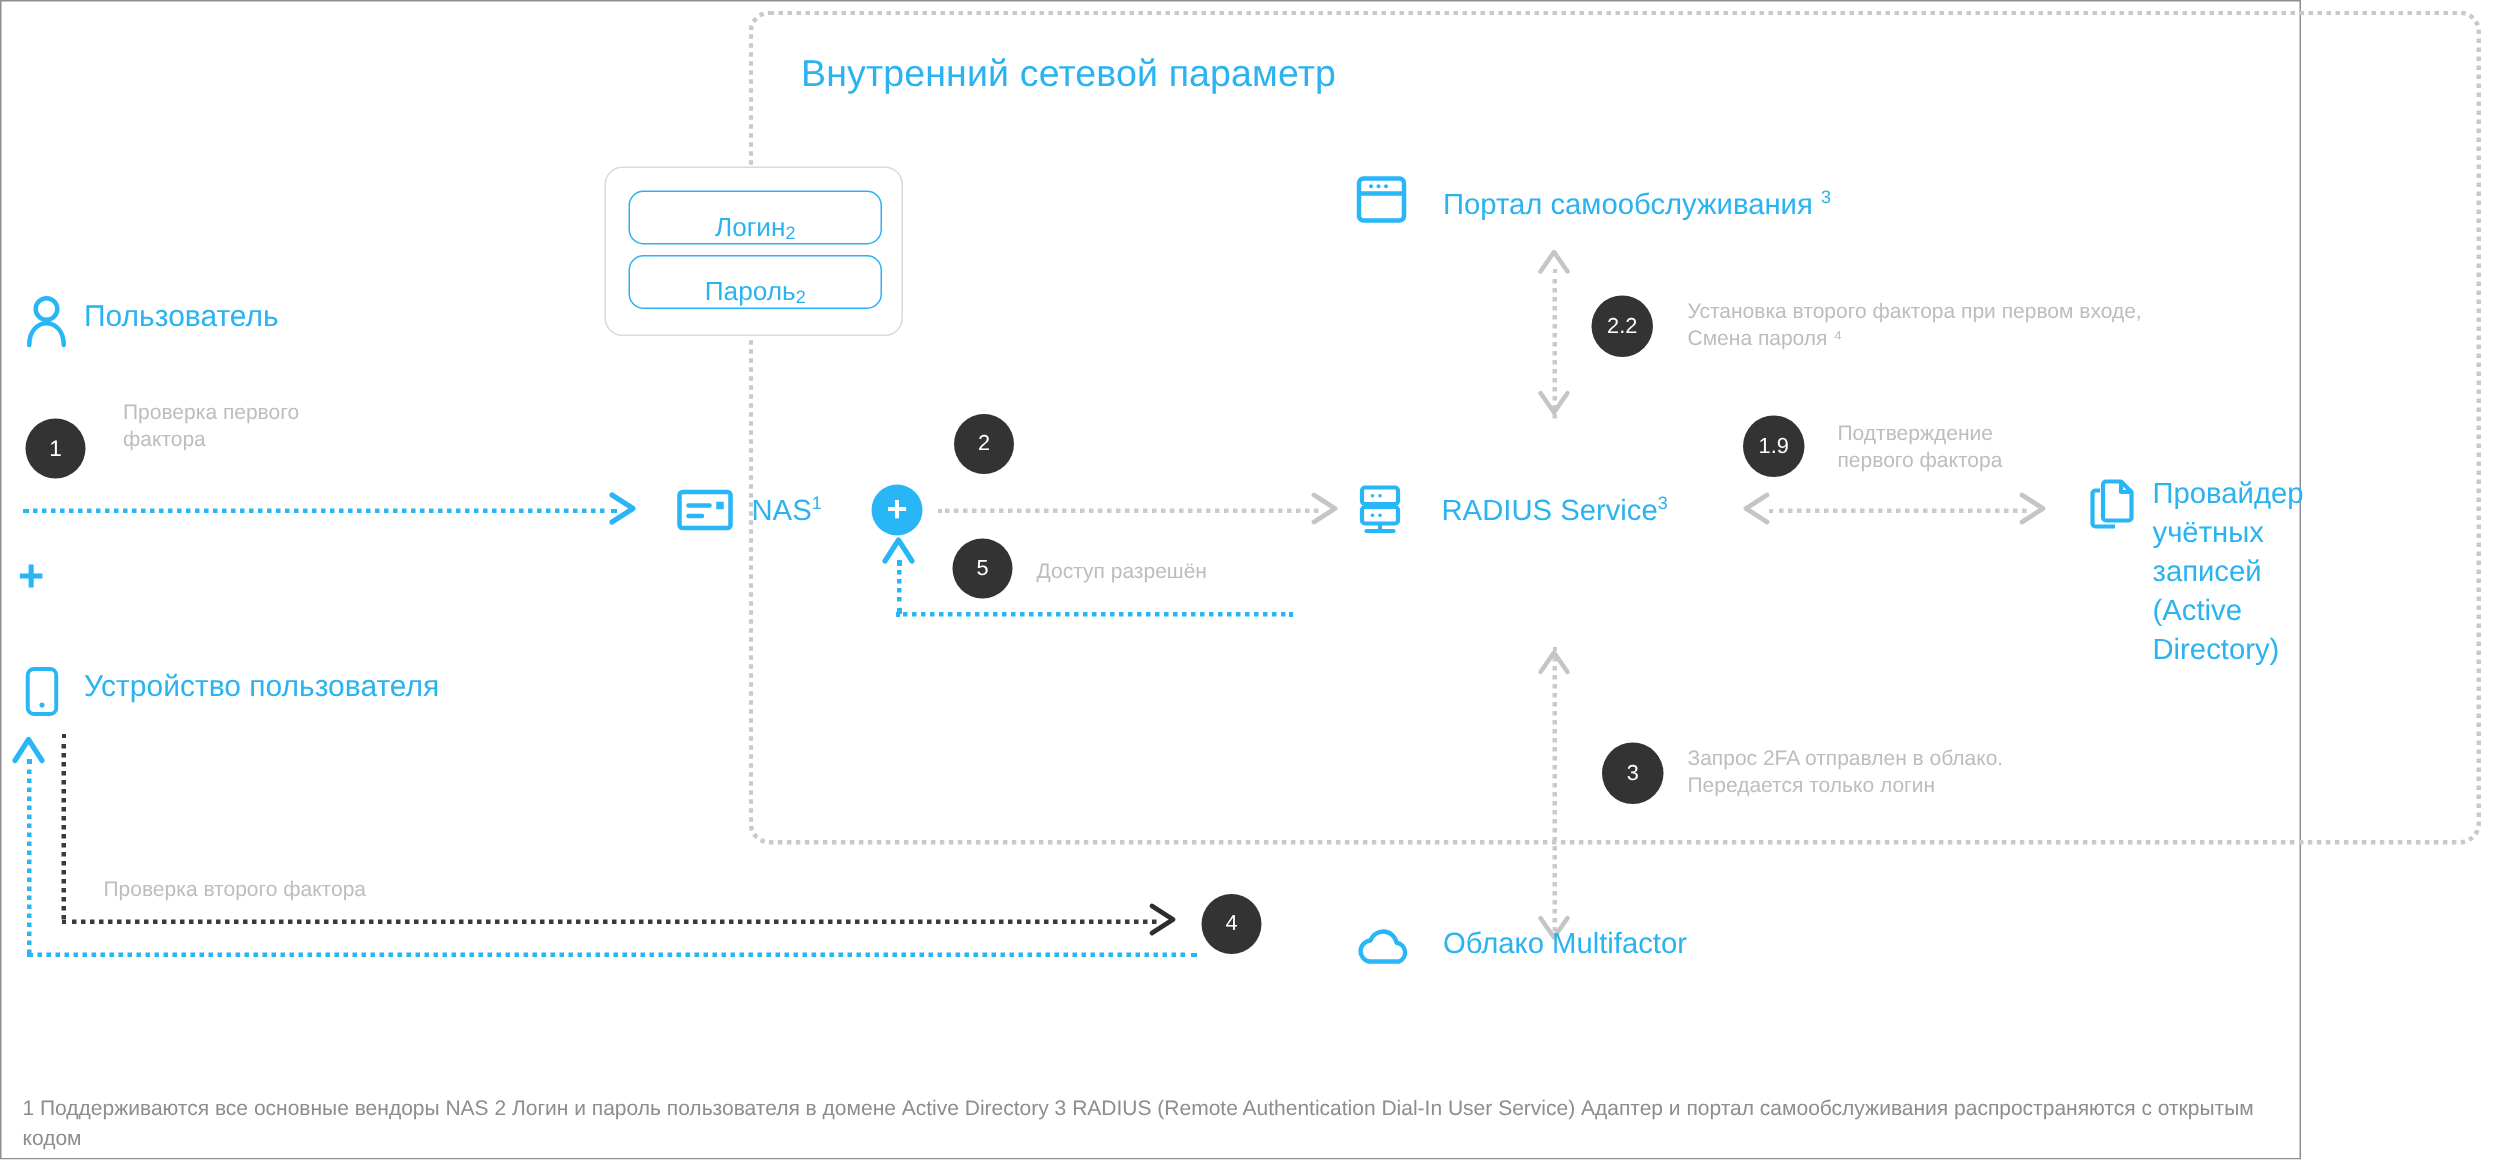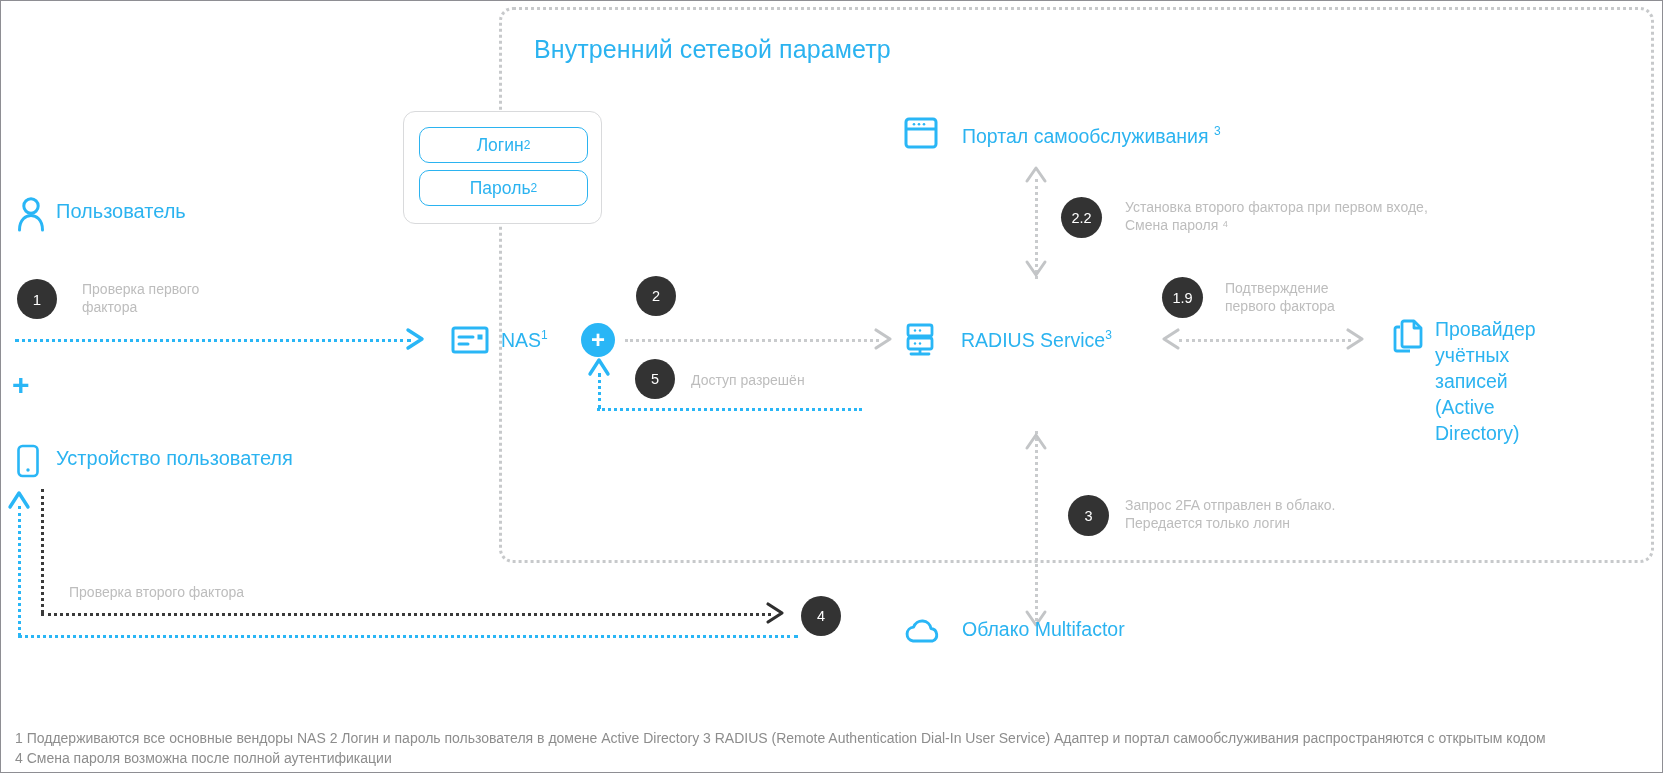--- a/index.html
+++ b/index.html
@@ -4,21 +4,21 @@
 <style>
   html,body{margin:0;padding:0;}
   body{
     width:1663px;height:773px;
     background:#ffffff;
     font-family:"Liberation Sans","DejaVu Sans",sans-serif;
     overflow:hidden;
   }
   #canvas{
     position:relative;
-    width:1663px;height:773px;
+    width:1534px;height:773px;
     box-sizing:border-box;
     border:1px solid #8e8e93;
     background:#fff;
   }
   .abs{position:absolute;}
 
   
   .net-region{
     left:498px;top:6px;width:1155px;height:556px;
     border:3px dotted #c7c9cb;
@@ -67,21 +67,21 @@
     border-radius:12px;
     background:#fff;
     box-sizing:border-box;
   }
   .cred-pill{
     position:absolute;
     left:15px;width:169px;height:36px;
     border:1.8px solid #2bb3f0;
     border-radius:10px;
     box-sizing:border-box;
-    display:flex;align-items:center;justify-content:center;
+    display:flex;align-items:flex-end;justify-content:center;
     color:#2bb3f0;font-size:17.5px;
     background:#fff;
   }
   .cred-pill.one{top:15px;}
   .cred-pill.two{top:58px;}
 
   
   .plus-blue{
     color:#29b6f6;
     font-size:30px;
@@ -124,21 +124,21 @@
 
   <div class="abs" style="left:14px;top:196px;">
     <svg width="32" height="34" viewBox="0 0 32 34">
       <circle cx="16" cy="9" r="7.2" fill="none" stroke="#29b6f6" stroke-width="3"></circle>
       <path d="M4.5 33 C4.5 22.5 11 18.5 16 18.5 C21 18.5 27.5 22.5 27.5 33" fill="none" stroke="#29b6f6" stroke-width="3" stroke-linecap="round"></path>
     </svg>
   </div>
   <div class="abs node-label" style="left:55px;top:200px;font-size:20px;">Пользователь</div>
 
   <div class="abs step sm" style="left:16px;top:278px;width:40px;height:40px;">1</div>
-  <div class="abs step-text" style="left:81px;top:280px;">Проверка первого
+  <div class="abs step-text" style="left:81px;top:265px;">Проверка первого
 фактора</div>
 
   <div class="abs dotline-h" style="left:14px;top:338px;width:396px;"></div>
   <div class="abs" style="left:404px;top:326px;">
     <svg width="22" height="24" viewBox="0 0 22 24">
       <path d="M3 3 L17 12 L3 21" fill="none" stroke="#29b6f6" stroke-width="3.4" stroke-linecap="round" stroke-linejoin="round"></path>
     </svg>
   </div>
 
   <div class="abs plus-blue" style="left:11px;top:369px;">+</div>

